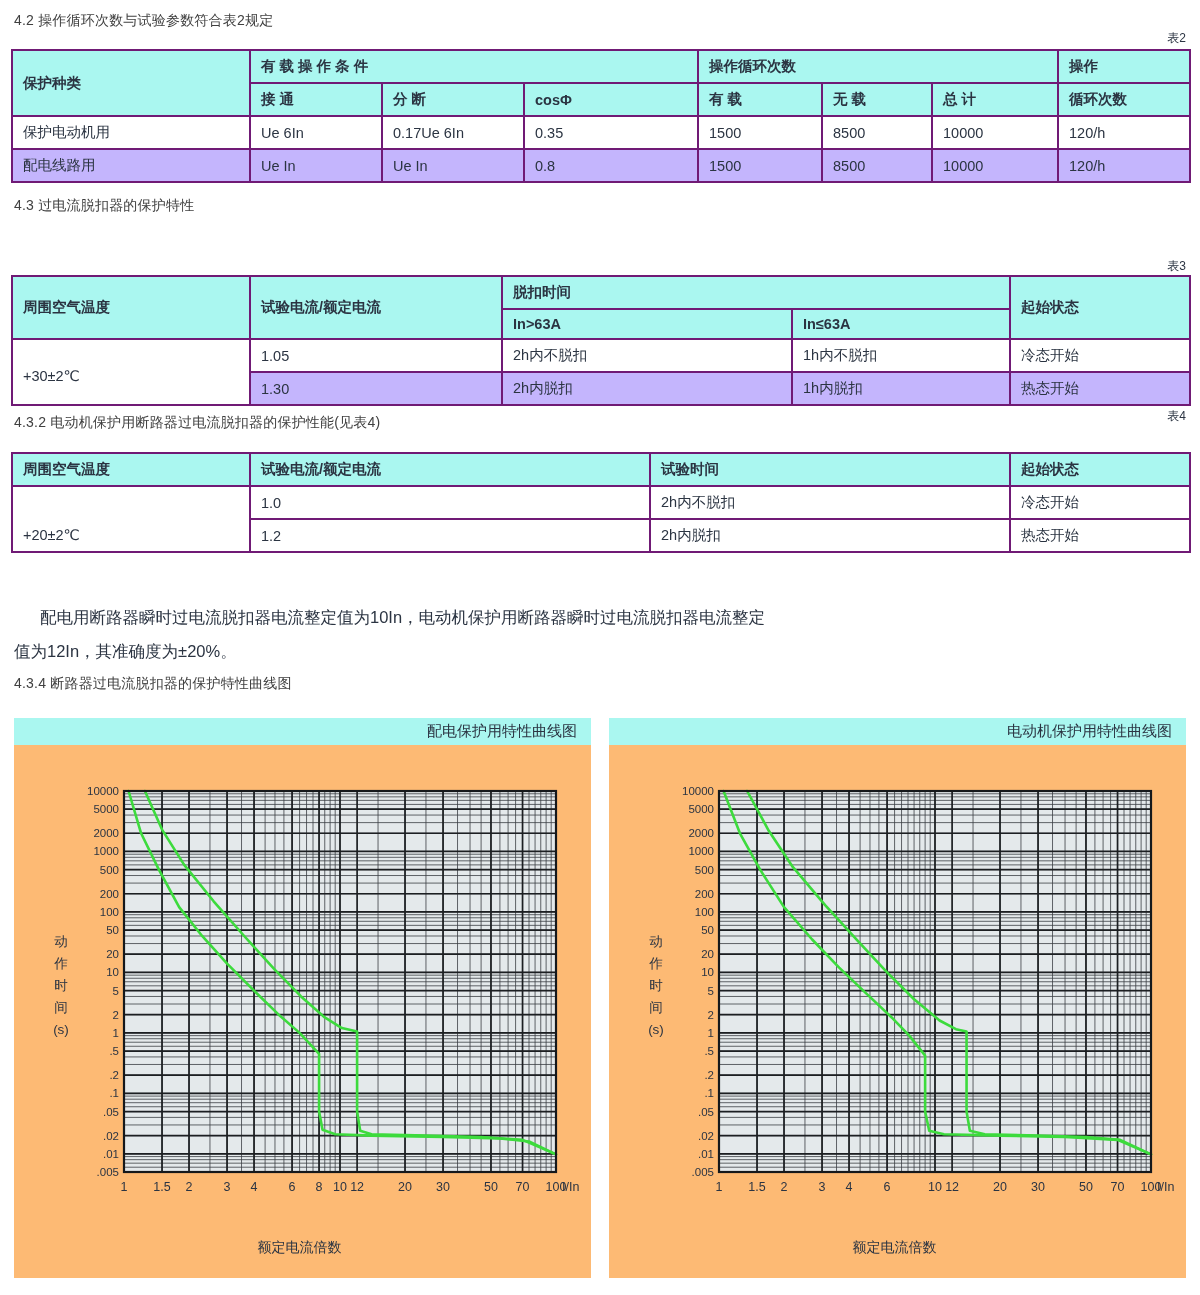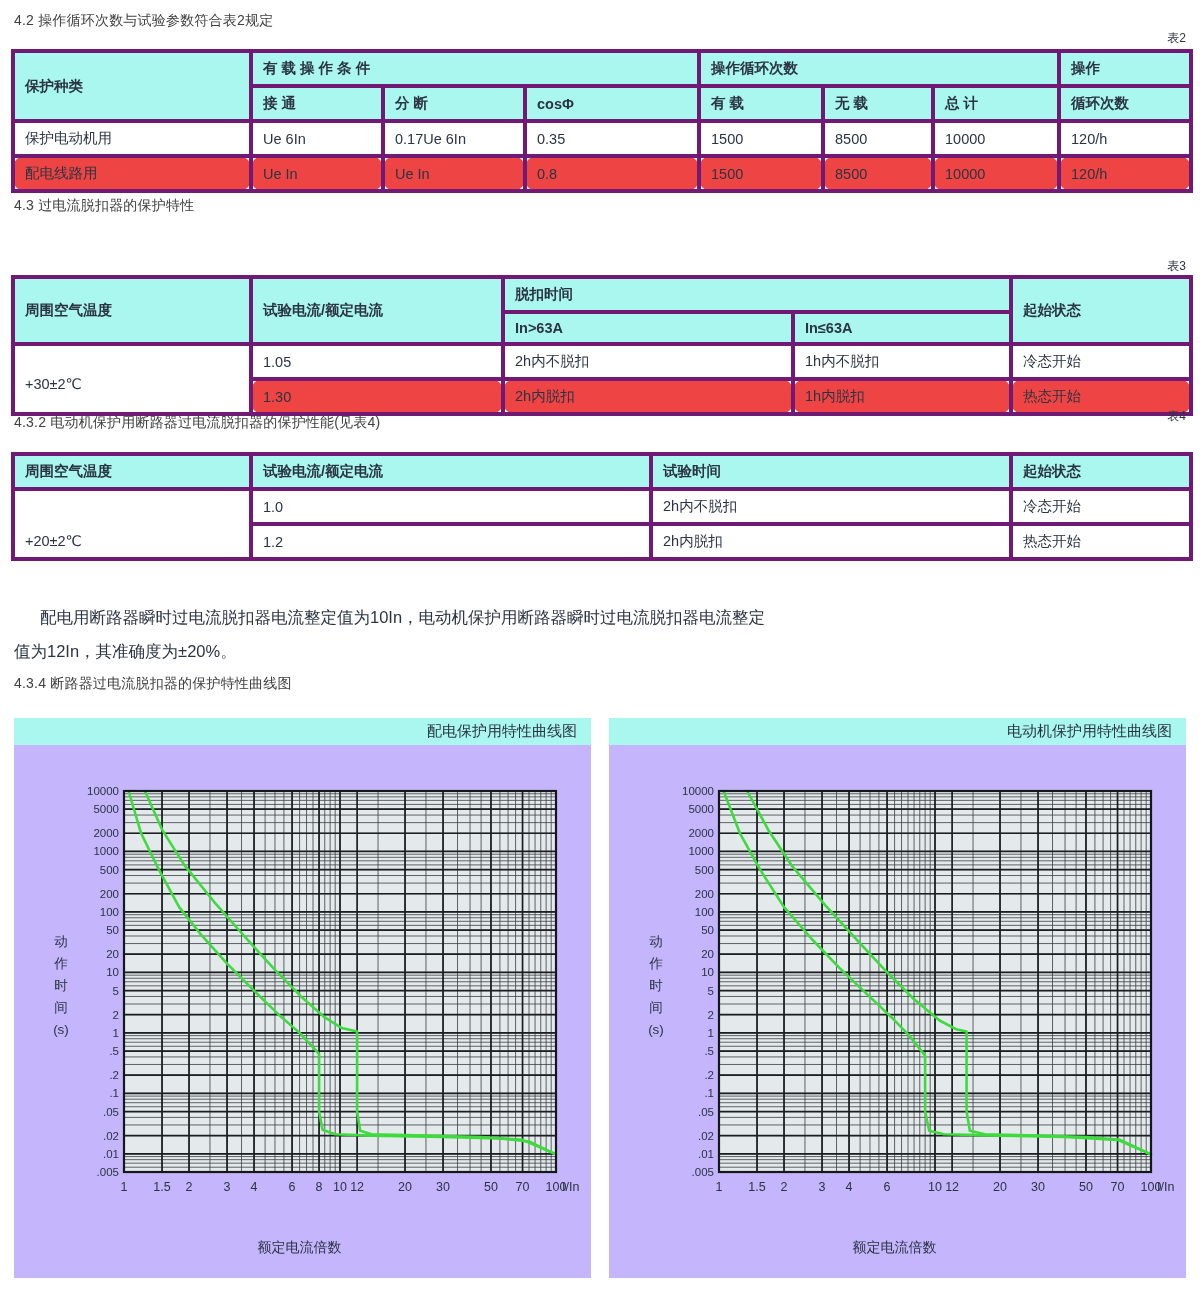--- a/index.html
+++ b/index.html
@@ -40,54 +40,54 @@
 
   
   table.doc {
     border-collapse: collapse;
     width: 1178px;
     table-layout: fixed;
     font-size: 14.5px;
     color: #2b3442;
   }
   table.doc td, table.doc th {
-    border: 4px solid #701a75;
+    border: 2px solid #701a75;
     padding: 6px 10px;
     text-align: left;
     vertical-align: middle;
     font-weight: normal;
     height: 26px;
     box-sizing: border-box;
     overflow: hidden;
     white-space: nowrap;
   }
   table.doc th {
     background: #aaf7f0;
     font-weight: bold;
     font-size: 14.5px;
   }
   table.doc tr.body-row td { background: #ffffff; }
-  table.doc tr.body-row.alt td { background: #ef4444; border-radius: 12px; }
+  table.doc tr.body-row.alt td { background: #c4b5fd; }
   table.doc td.rowlabel { background: #ffffff; }
   table.doc { border-top: 1px solid #4a4f55; border-bottom: 2px solid #3a3f45; }
 
   
   .charts {
     position: absolute;
     left: 14px;
     top: 718px;
     width: 1172px;
     height: 560px;
     display: flex;
     gap: 18px;
   }
   .chart-panel {
     width: 577px;
     height: 560px;
-    background: #c4b5fd;
+    background: #fdba74;
     position: relative;
     box-sizing: border-box;
   }
   .chart-title-bar {
     height: 27px;
     background: #aaf7f0;
     display: flex;
     align-items: center;
     justify-content: flex-end;
     padding-right: 14px;

